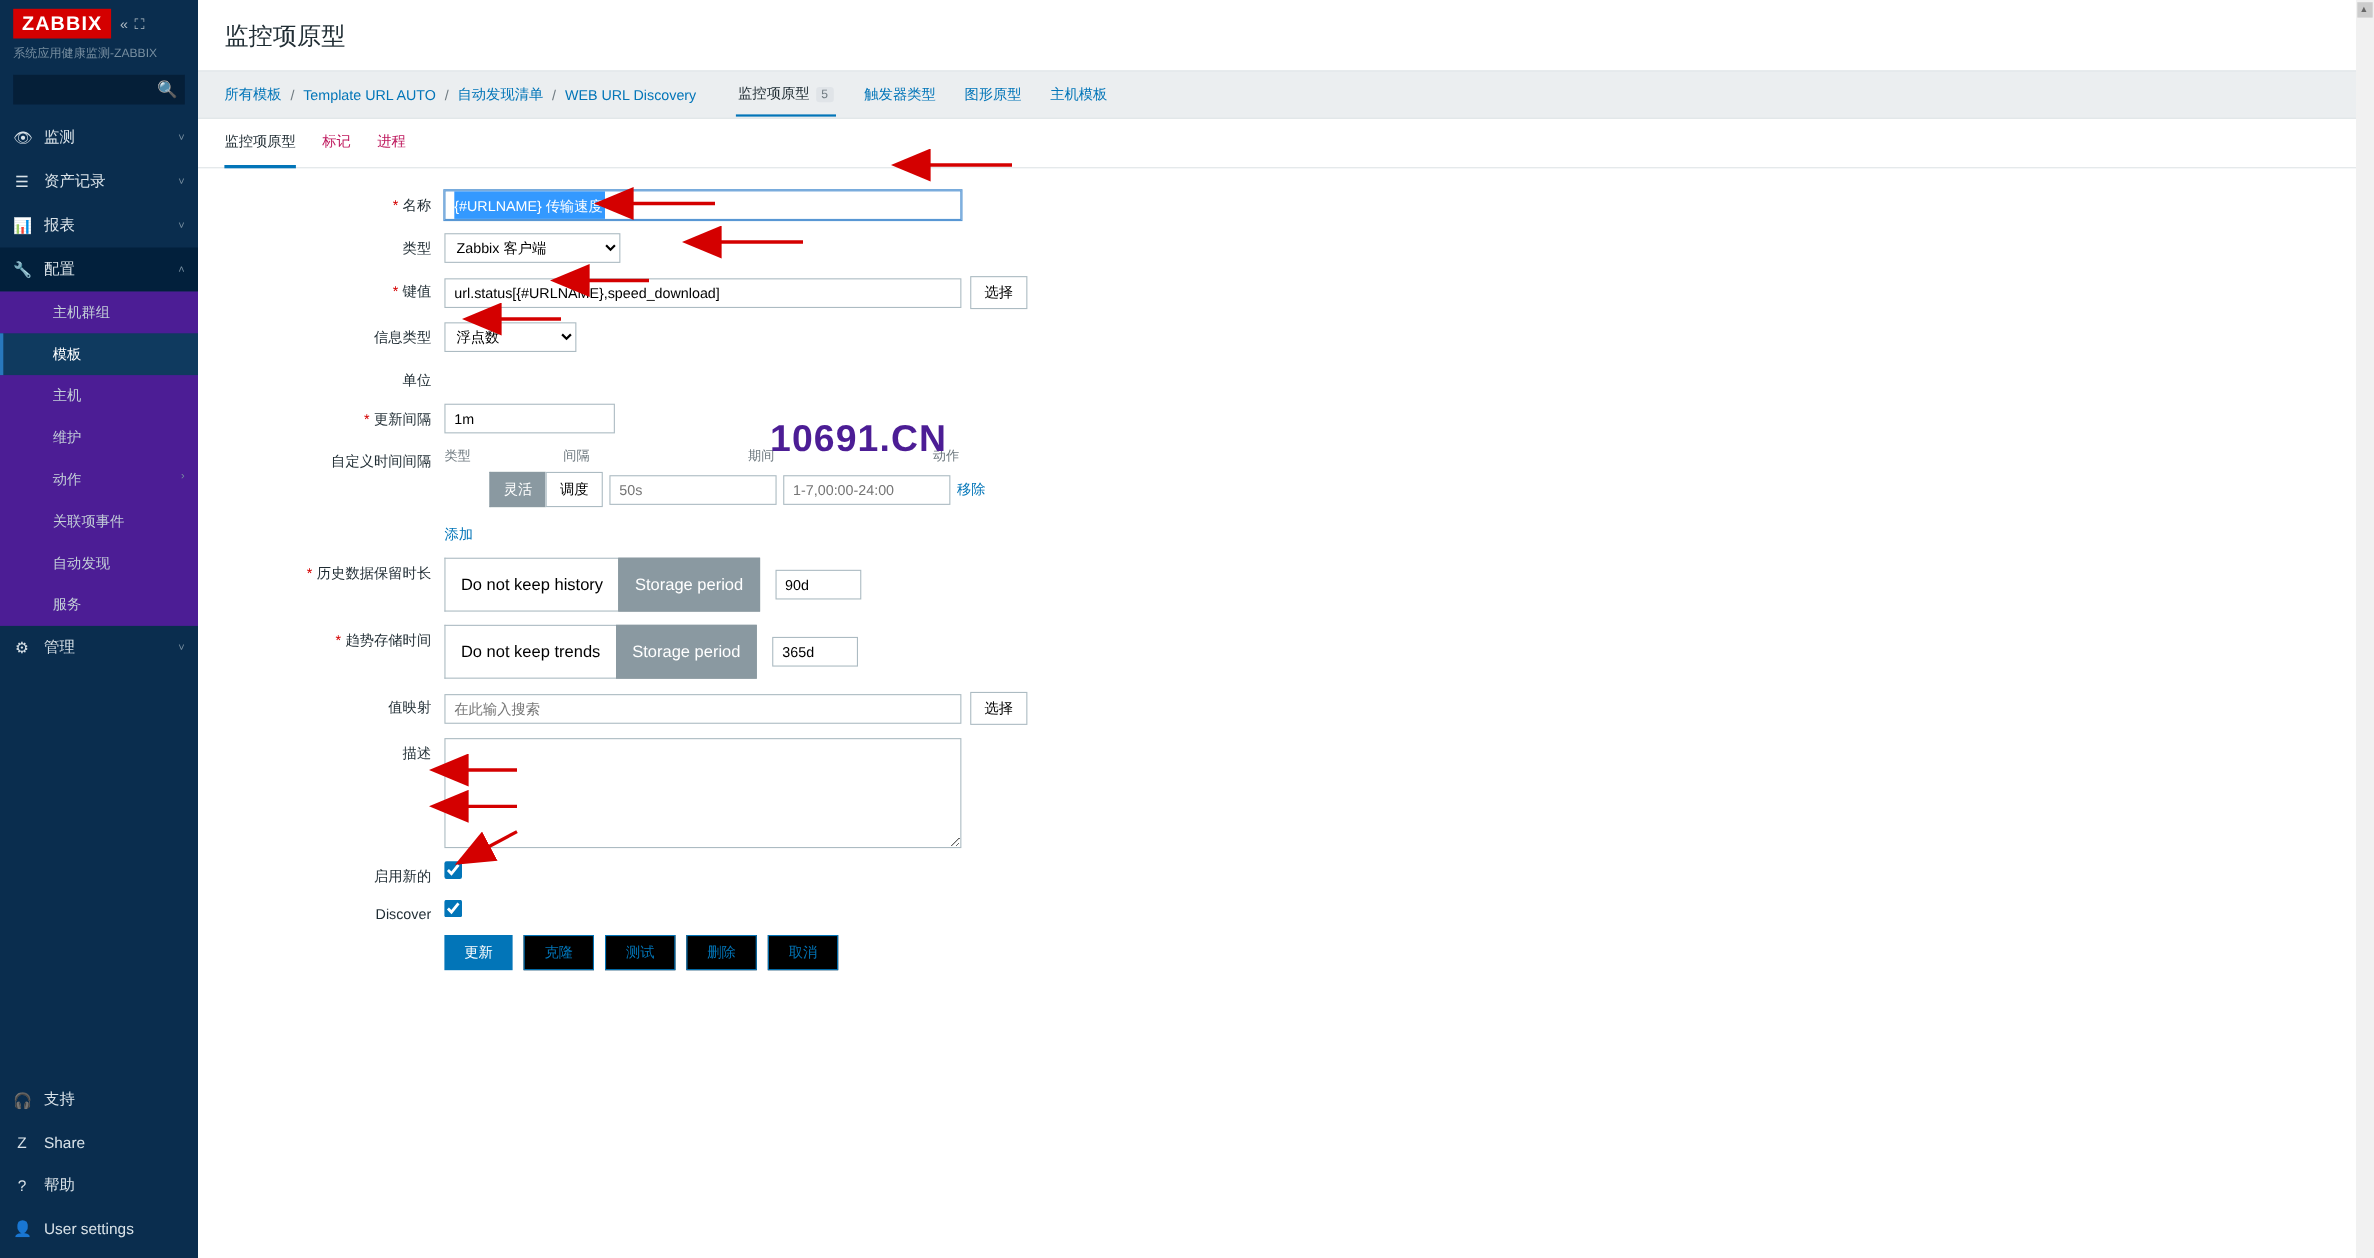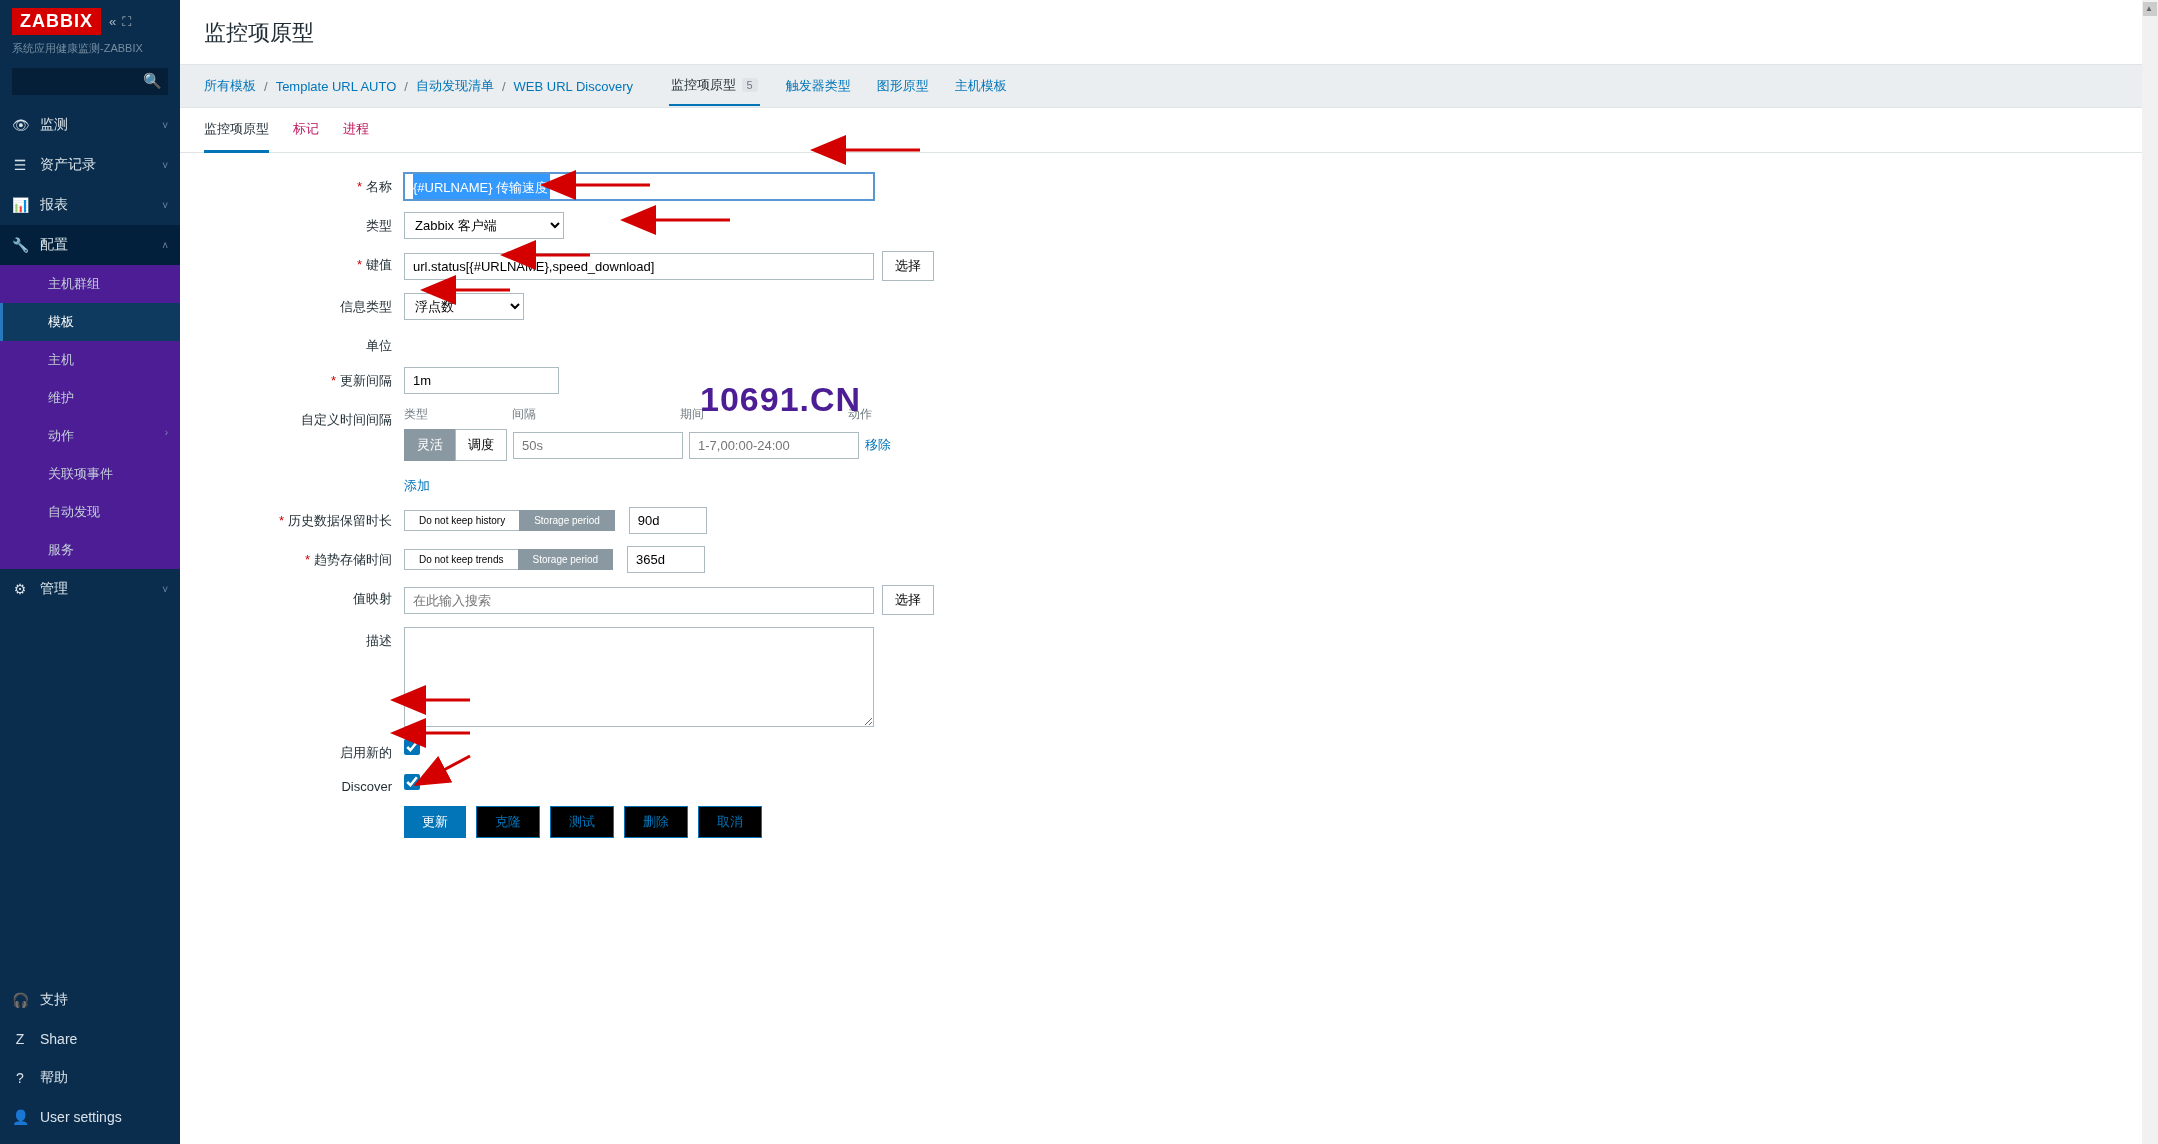--- a/index.html
+++ b/index.html
@@ -58,28 +58,28 @@
 .intervals-header { display: flex; margin-bottom: 6px; }
 .intervals-header .col { color: #6f7a80; font-size: 12px; }
 .col-type { width: 108px; }
 .col-int { width: 168px; }
 .col-per { width: 168px; }
 .col-act { width: 50px; }
 .intervals-row { display: flex; align-items: center; gap: 6px; margin-bottom: 8px; }
 .btn-group { display: flex; }
 .btn-group button { border: 1px solid #acbbc2; background: #fff; padding: 6px 12px; font-size: 13px; cursor: pointer; }
 .btn-group button.selected { background: #8a99a1; color: #fff; border-color: #8a99a1; }
-.btn-group button:first-child { border-right: none; }
-.intervals-row .int-input { width: 170px; border: 1px solid #acbbc2; padding: 5px 8px; color: #aaa; font-size: 13px; }
+.btn-group button:first-child { border-right: none; margin-left: 41px; }
+.intervals-row .int-input { width: 152px; border: 1px solid #acbbc2; padding: 5px 8px; color: #aaa; font-size: 13px; }
 .link-action { color: #0275b8; cursor: pointer; }
 .add-link { color: #0275b8; cursor: pointer; margin-top: 8px; display: inline-block; }
 
 .radio-row { display: flex; align-items: center; }
 .radio-group { display: flex; }
-.radio-btn { border: 1px solid #acbbc2; background: #fff; padding: 4px 14px; font-size: 10px; cursor: pointer; }
+.radio-btn { border: 1px solid #acbbc2; background: #fff; padding: 15px 14px; font-size: 15px; cursor: pointer; }
 .radio-btn.selected { background: #8a99a1; color: #fff; border-color: #8a99a1; }
 .radio-group .radio-btn:first-child { border-right: none; }
 .radio-value-input { border: 1px solid #acbbc2; padding: 5px 8px; width: 78px; margin-left: 6px; font-size: 13px; }
 
 .textarea-desc { width: 470px; height: 100px; border: 1px solid #acbbc2; padding: 6px; font-size: 13px; resize: both; }
 .checkbox { width: 16px; height: 16px; cursor: pointer; accent-color: #0275b8; }
 
 .action-buttons { display: flex; gap: 10px; }
 .btn-primary { background: #0275b8; color: #fff; border: none; padding: 7px 18px; cursor: pointer; font-size: 13px; }
 .btn-secondary { background: #000000; color: #0275b8; border: 1px solid #0275b8; padding: 6px 18px; cursor: pointer; font-size: 13px; }

